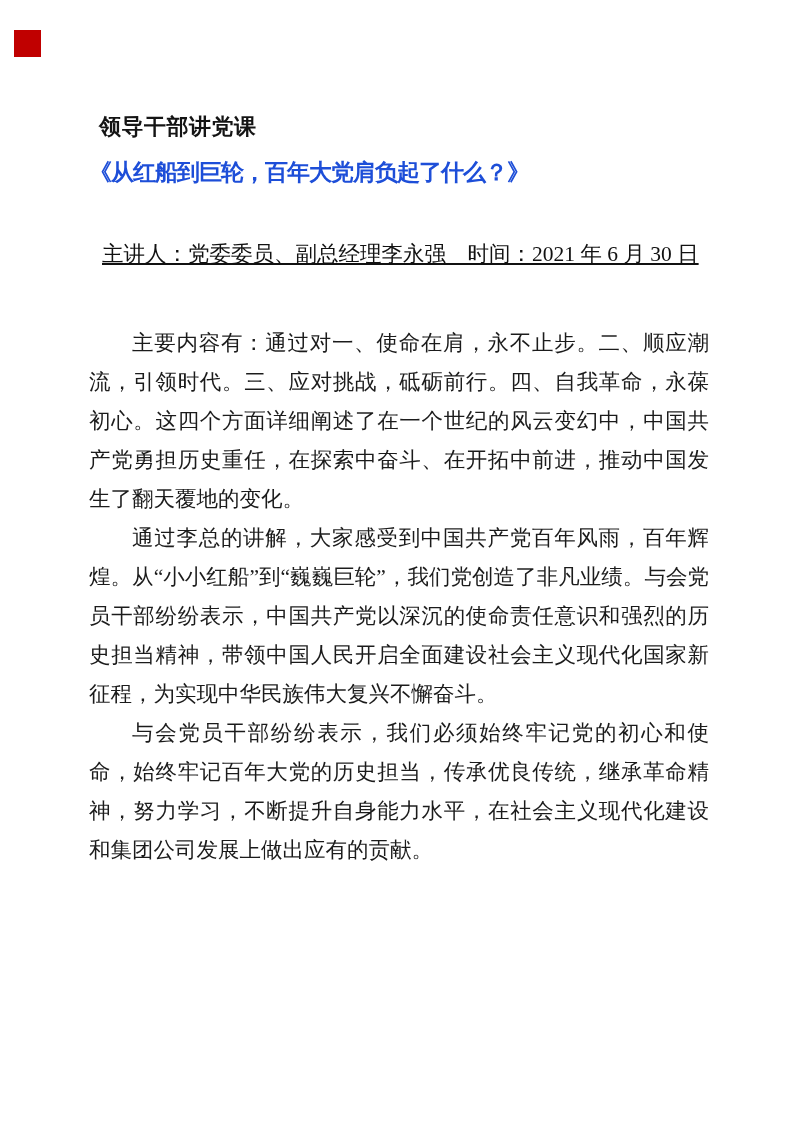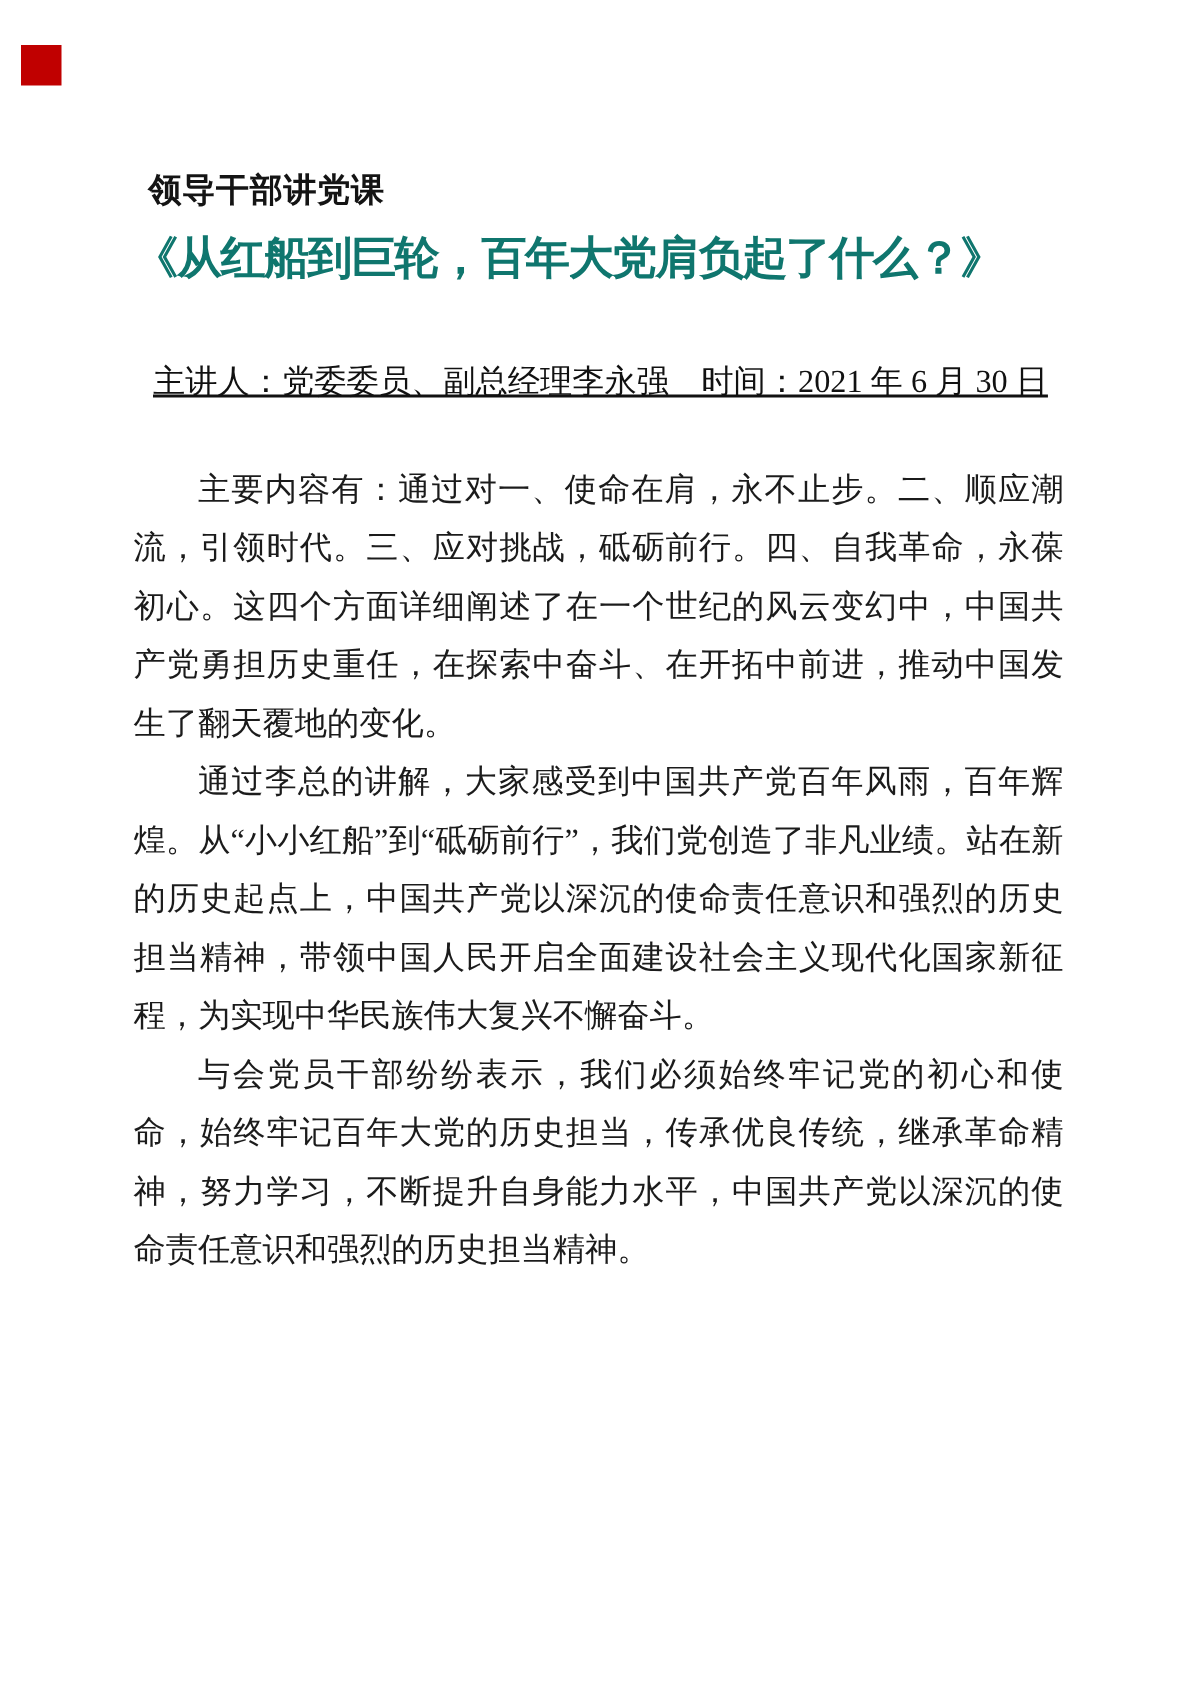--- a/index.html
+++ b/index.html
@@ -36,36 +36,36 @@
     font-weight: bold;
     font-size: 22px;
     line-height: 26px;
     letter-spacing: 0.5px;
     color: #141414;
   }
   .doc-title {
     margin: 8px 0 0 0;
     font-family: "Liberation Serif", serif;
     font-weight: bold;
-    font-size: 30px;
+    font-size: 23px;
     line-height: 50px;
     letter-spacing: -1px;
     white-space: nowrap;
-    color: #0f766e;
+    color: #1d4ed8;
   }
   .meta-line {
     margin: 43px 0 0 13px;
     font-size: 21.5px;
     line-height: 26px;
     color: #111111;
     white-space: nowrap;
     text-decoration: underline;
   }
   .body-text {
-    margin-top: 40px;
+    margin-top: 57px;
     font-size: 21.5px;
     line-height: 39px;
     color: #1b1b1b;
     text-align: justify;
   }
   .body-text p {
     margin: 0;
     padding: 0;
     text-indent: 2em;
   }
@@ -80,18 +80,18 @@
   <div class="content">
 
     <div class="kicker">领导干部讲党课</div>
 
     <h1 class="doc-title">《从红船到巨轮，百年大党肩负起了什么？》</h1>
 
     <div class="meta-line">主讲人：党委委员、副总经理李永强　时间：2021 年 6 月 30 日</div>
 
     <div class="body-text">
       <p>主要内容有：通过对一、使命在肩，永不止步。二、顺应潮流，引领时代。三、应对挑战，砥砺前行。四、自我革命，永葆初心。这四个方面详细阐述了在一个世纪的风云变幻中，中国共产党勇担历史重任，在探索中奋斗、在开拓中前进，推动中国发生了翻天覆地的变化。</p>
-      <p>通过李总的讲解，大家感受到中国共产党百年风雨，百年辉煌。从“小小红船”到“砥砺前行”，我们党创造了非凡业绩。站在新的历史起点上，中国共产党以深沉的使命责任意识和强烈的历史担当精神，带领中国人民开启全面建设社会主义现代化国家新征程，为实现中华民族伟大复兴不懈奋斗。</p>
-      <p>与会党员干部纷纷表示，我们必须始终牢记党的初心和使命，始终牢记百年大党的历史担当，传承优良传统，继承革命精神，努力学习，不断提升自身能力水平，中国共产党以深沉的使命责任意识和强烈的历史担当精神。</p>
+      <p>通过李总的讲解，大家感受到中国共产党百年风雨，百年辉煌。从“小小红船”到“巍巍巨轮”，我们党创造了非凡业绩。与会党员干部纷纷表示，中国共产党以深沉的使命责任意识和强烈的历史担当精神，带领中国人民开启全面建设社会主义现代化国家新征程，为实现中华民族伟大复兴不懈奋斗。</p>
+      <p>与会党员干部纷纷表示，我们必须始终牢记党的初心和使命，始终牢记百年大党的历史担当，传承优良传统，继承革命精神，努力学习，不断提升自身能力水平，在社会主义现代化建设和集团公司发展上做出应有的贡献。</p>
     </div>
 
   </div>
 </div>
 
 </body></html>

